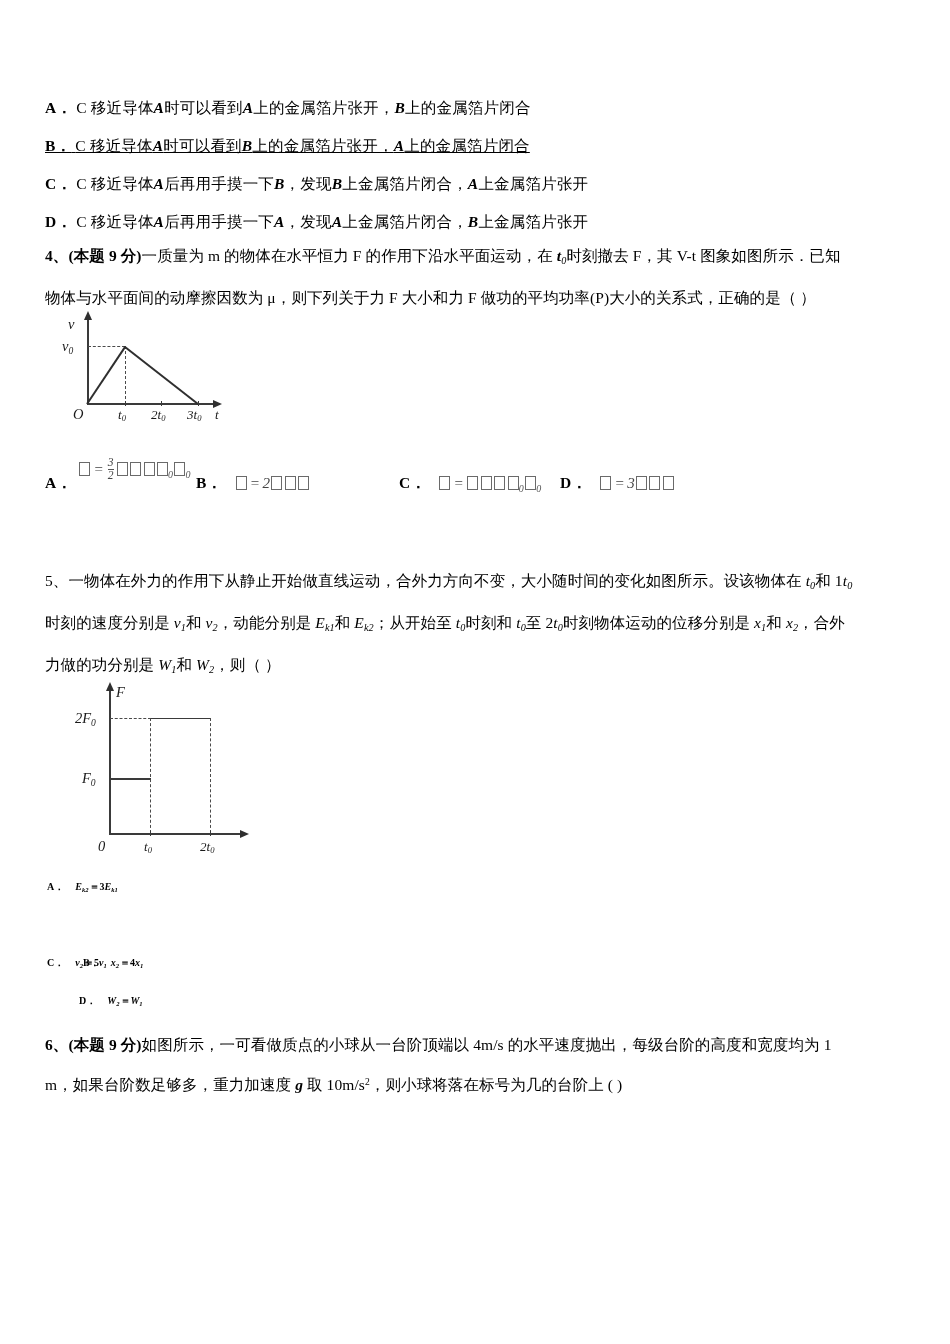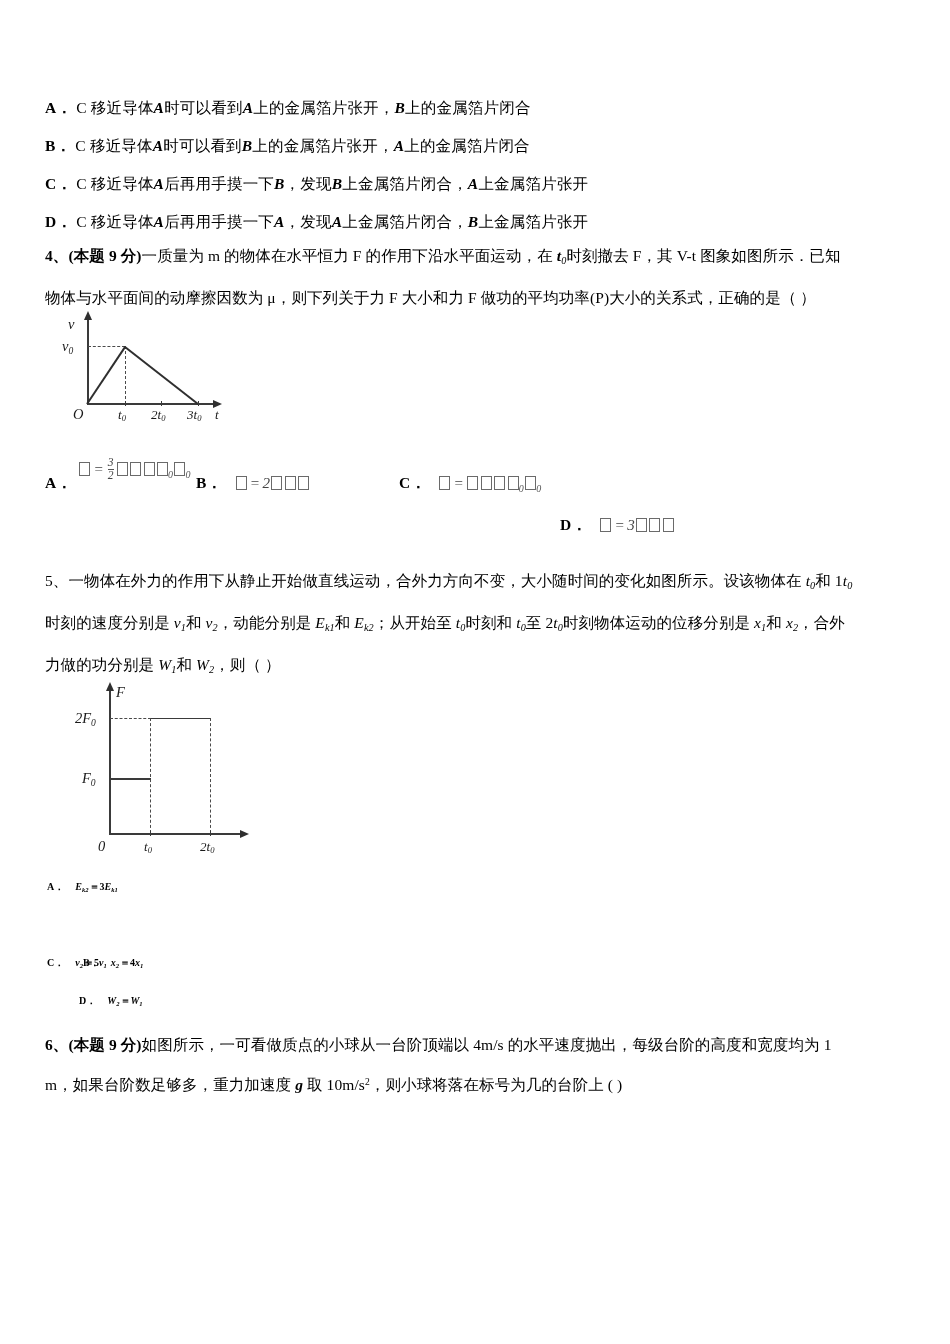--- a/index.html
+++ b/index.html
@@ -163,21 +163,21 @@
 </head>
 <body>
 
 <div class="page">
 
   <div class="opt-line" style="left:45px; top:99px;">
     <span class="opt-label">A．</span>
     <span class="cn">C 移近导体</span><span class="bi">A</span><span class="cn">时可以看到</span><span class="bi">A</span><span class="cn">上的金属箔片张开，</span><span class="bi">B</span><span class="cn">上的金属箔片闭合</span>
   </div>
 
-  <div class="opt-line" style="left:45px; top:137px;">
+  <div class="opt-line" style="left:45px; top:137px;text-decoration:underline;">
     <span class="opt-label">B．</span>
     <span class="cn">C 移近导体</span><span class="bi">A</span><span class="cn">时可以看到</span><span class="bi">B</span><span class="cn">上的金属箔片张开，</span><span class="bi">A</span><span class="cn">上的金属箔片闭合</span>
   </div>
 
   <div class="opt-line" style="left:45px; top:175px;">
     <span class="opt-label">C．</span>
     <span class="cn">C 移近导体</span><span class="bi">A</span><span class="cn">后再用手摸一下</span><span class="bi">B</span><span class="cn">，发现</span><span class="bi">B</span><span class="cn">上金属箔片闭合，</span><span class="bi">A</span><span class="cn">上金属箔片张开</span>
   </div>
 
   <div class="opt-line" style="left:45px; top:213px;">
@@ -228,21 +228,21 @@
   <div class="opt-line" style="left:196px; top:474px;">
     <span class="opt-label">B．</span>
     <span class="tofu-expr" style="margin-left:8px;"><span class="tofu"></span><span class="op">=</span><span class="num">2</span><span class="tofu"></span><span class="tofu"></span><span class="tofu"></span></span>
   </div>
 
   <div class="opt-line" style="left:399px; top:474px;">
     <span class="opt-label">C．</span>
     <span class="tofu-expr" style="margin-left:8px;"><span class="tofu"></span><span class="op">=</span><span class="tofu"></span><span class="tofu"></span><span class="tofu"></span><span class="tofu"></span><span class="subzero">0</span><span class="tofu"></span><span class="subzero">0</span></span>
   </div>
 
-  <div class="opt-line" style="left:560px; top:474px;margin-top:42px;">
+  <div class="opt-line" style="left:560px; top:474px;">
     <span class="opt-label">D．</span>
     <span class="tofu-expr" style="margin-left:8px;"><span class="tofu"></span><span class="op">=</span><span class="num">3</span><span class="tofu"></span><span class="tofu"></span><span class="tofu"></span></span>
   </div>
 
   <div class="qblock" style="left:45px; top:562px; width:862px;">
     <span class="ln"><span class="cn">5、</span><span class="cn">一物体在外力的作用下从静止开始做直线运动，合外力方向不变，大小随时间的变化如图所示。设该物体在 </span><span class="it">t</span><sub>0</sub><span class="cn">和 1</span><span class="it">t</span><sub>0</sub></span>
     <span class="ln"><span class="cn">时刻的速度分别是 </span><span class="it">v</span><sub>1</sub><span class="cn">和 </span><span class="it">v</span><sub>2</sub><span class="cn">，动能分别是 </span><span class="it">E</span><sub>k1</sub><span class="cn">和 </span><span class="it">E</span><sub>k2</sub><span class="cn">；从开始至 </span><span class="it">t</span><sub>0</sub><span class="cn">时刻和 </span><span class="it">t</span><sub>0</sub><span class="cn">至 2</span><span class="it">t</span><sub>0</sub><span class="cn">时刻物体运动的位移分别是 </span><span class="it">x</span><sub>1</sub><span class="cn">和 </span><span class="it">x</span><sub>2</sub><span class="cn">，合外</span></span>
     <span class="ln"><span class="cn">力做的功分别是 </span><span class="it">W</span><sub>1</sub><span class="cn">和 </span><span class="it">W</span><sub>2</sub><span class="cn">，则（      ）</span></span>
   </div>
 

